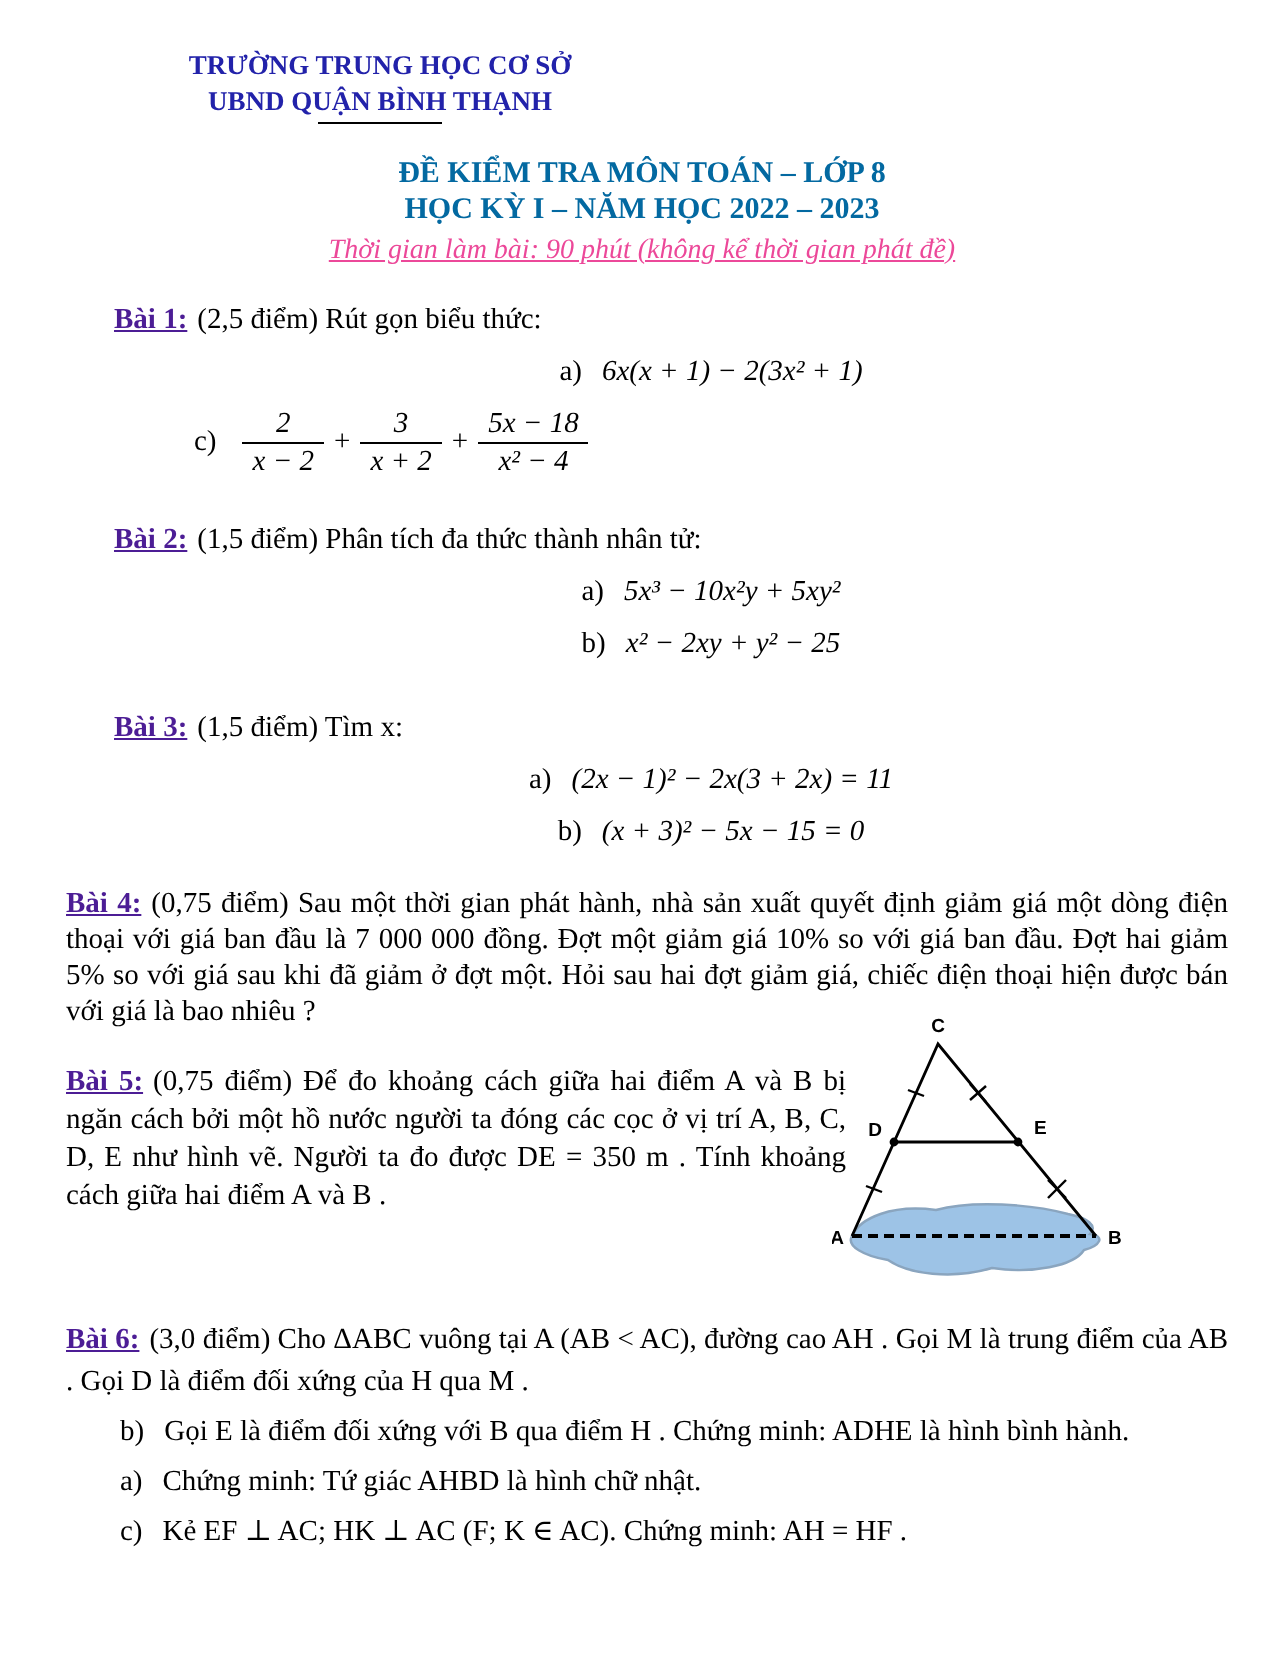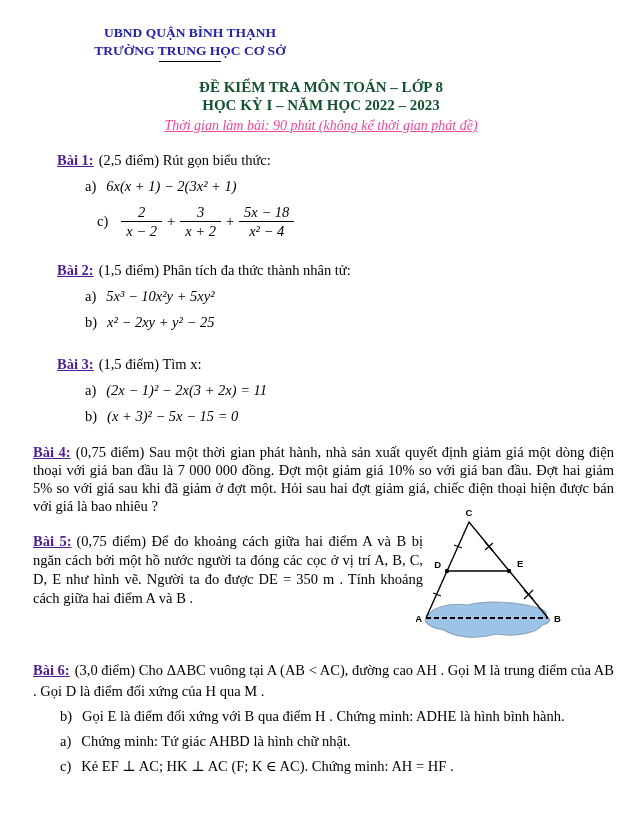--- a/index.html
+++ b/index.html
@@ -34,21 +34,21 @@
     color: #2222AA;
     font-size: 13.5px;
     line-height: 1.3;
   }
   .rule { border-top: 1.6px solid #000; margin: 2px auto 0; }
   .rule-school { width: 62px; }
   .rule-motto  { width: 208px; margin-top: 3px; }
   
   .title-block { text-align: center; margin-top: 16px; }
   .title-line {
-    color: #14532d;
+    color: #0369a1;
     font-weight: bold;
     font-size: 15px;
     line-height: 1.22;
   }
   .time-line {
     color: #ec4899;
     font-style: italic;
     font-size: 14px;
     text-decoration: underline;
     margin-top: 3px;
@@ -64,21 +64,21 @@
     margin-right: 5px;
   }
   .sec-bai1 { margin-top: 18px; }
   .sec-bai2 { margin-top: 22px; }
   .sec-bai3 { margin-top: 25px; }
   .sec-bai4 { margin-top: 19px; line-height: 1.24; }
   .sec-bai5 { margin-top: 16px; position: relative; height: 120px; }
   .sec-bai6 { margin-top: 8px;  line-height: 1.45; }
   .sec-bai5 .bai5-text { width: 390px; text-align: justify; line-height: 1.32; }
   .justify { text-align: justify; }
-  .item { margin: 9px 0 9px 28px; }
+  .item { margin: 9px 0 9px 40px; text-align: center; }
   .item-b6 { margin: 4px 0 4px 27px; }
   .item-label { margin-right: 10px; }
   .math { font-style: italic; }
   
   .math-row { display: flex; align-items: center; margin: 8px 0 2px 40px; }
   .frac { display: inline-block; text-align: center; vertical-align: middle; font-style: italic; margin: 0 3px; }
   .frac .num { display: block; padding: 0 5px 1px; border-bottom: 1.2px solid #000; line-height: 1.15; }
   .frac .den { display: block; padding: 1px 5px 0; line-height: 1.15; }
   .op { margin: 0 2px; }
   
@@ -90,22 +90,22 @@
     height: 148px;
   }
 </style>
 </head>
 <body>
 
 <div class="page">
 
   <div class="header">
     <div class="header-left">
+      <div>TRƯỜNG TRUNG HỌC CƠ SỞ</div>
       <div>UBND QUẬN BÌNH THẠNH</div>
-      <div>TRƯỜNG TRUNG HỌC CƠ SỞ</div>
       <div class="rule rule-school"></div>
     </div>
   </div>
 
   <div class="title-block">
     <div class="title-line">ĐỀ KIỂM TRA MÔN TOÁN  –  LỚP 8</div>
     <div class="title-line">HỌC KỲ I – NĂM HỌC 2022 – 2023</div>
     <div class="time-line">Thời gian làm bài: 90 phút (không kể thời gian phát đề)</div>
   </div>
 

